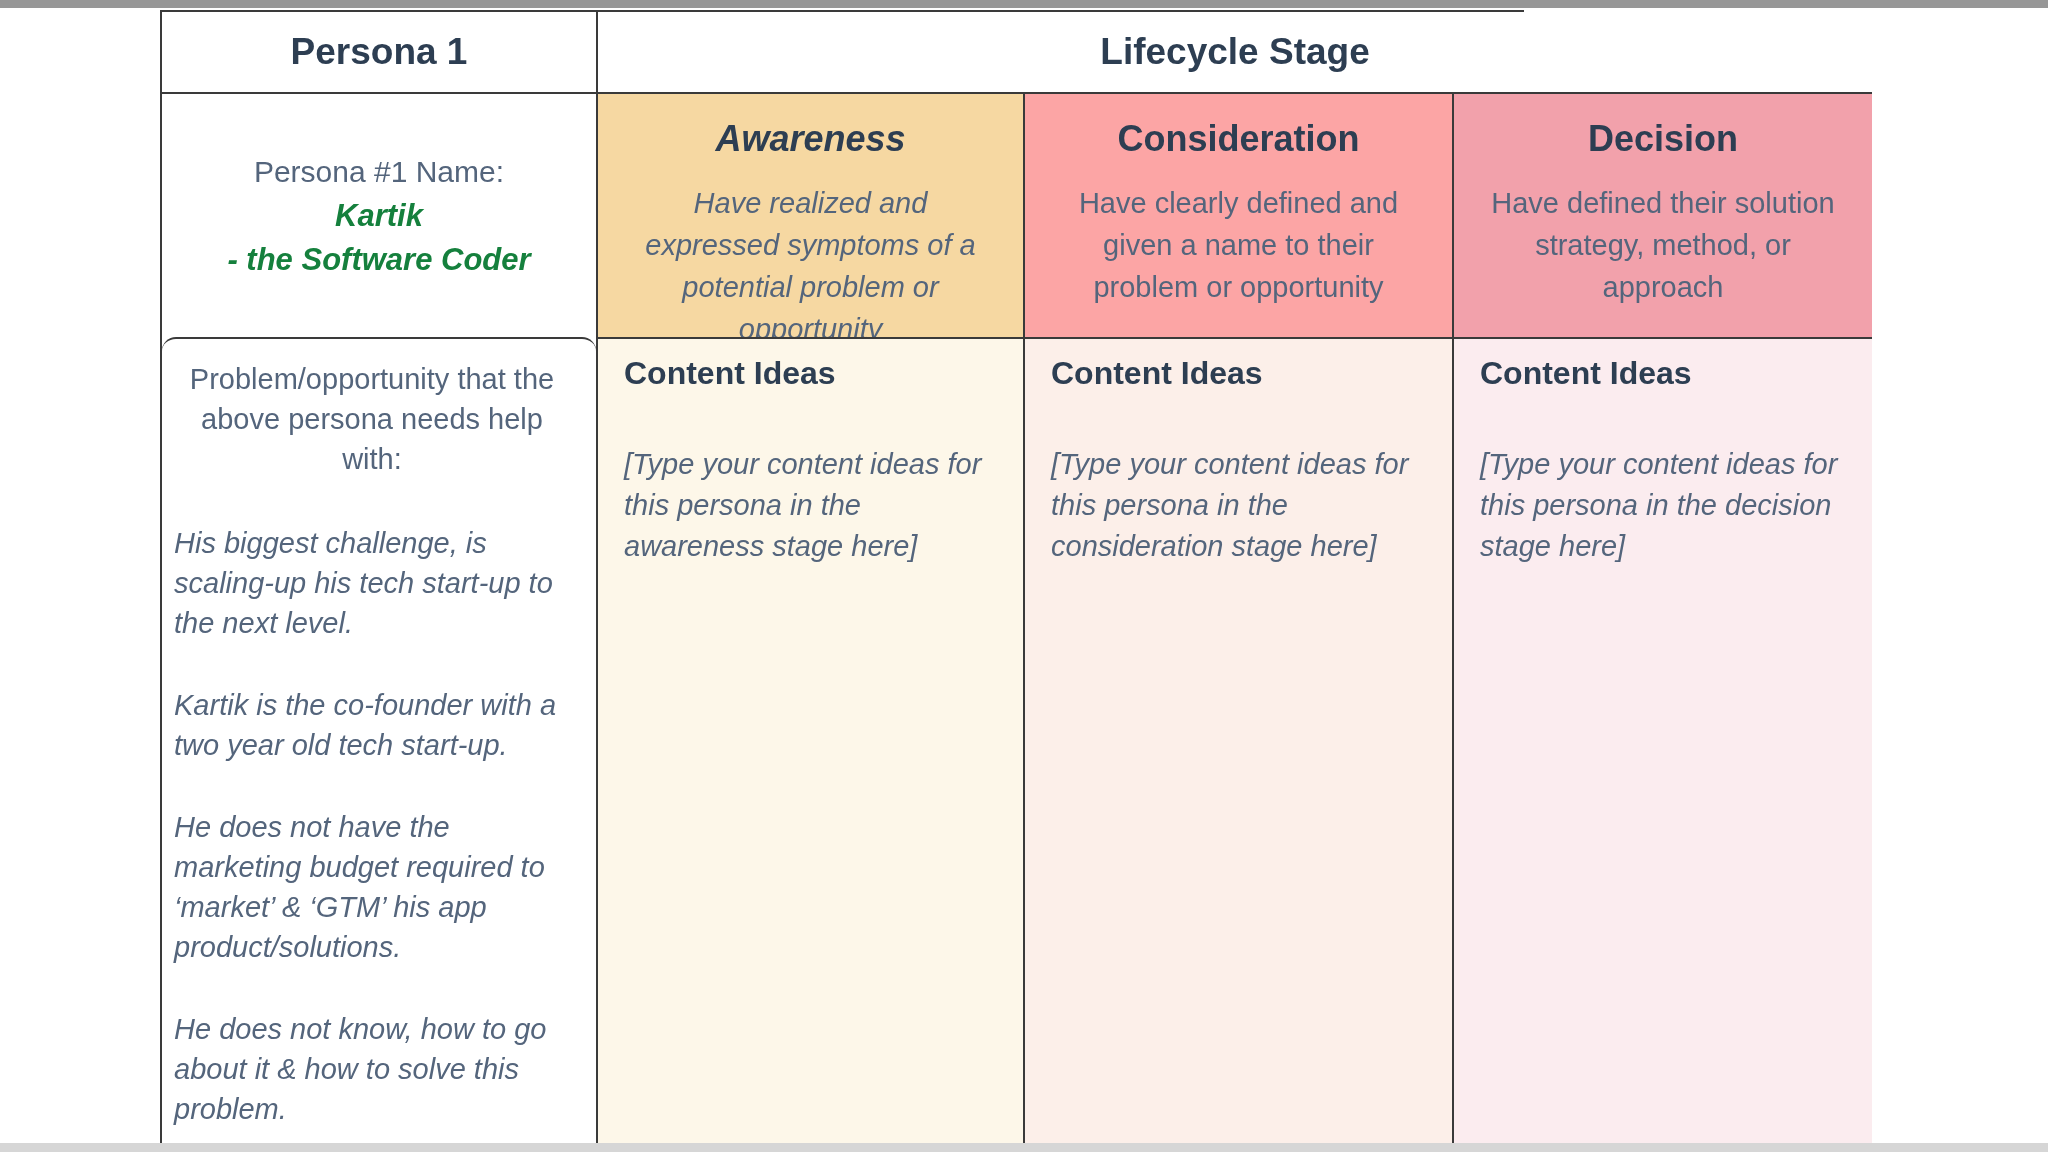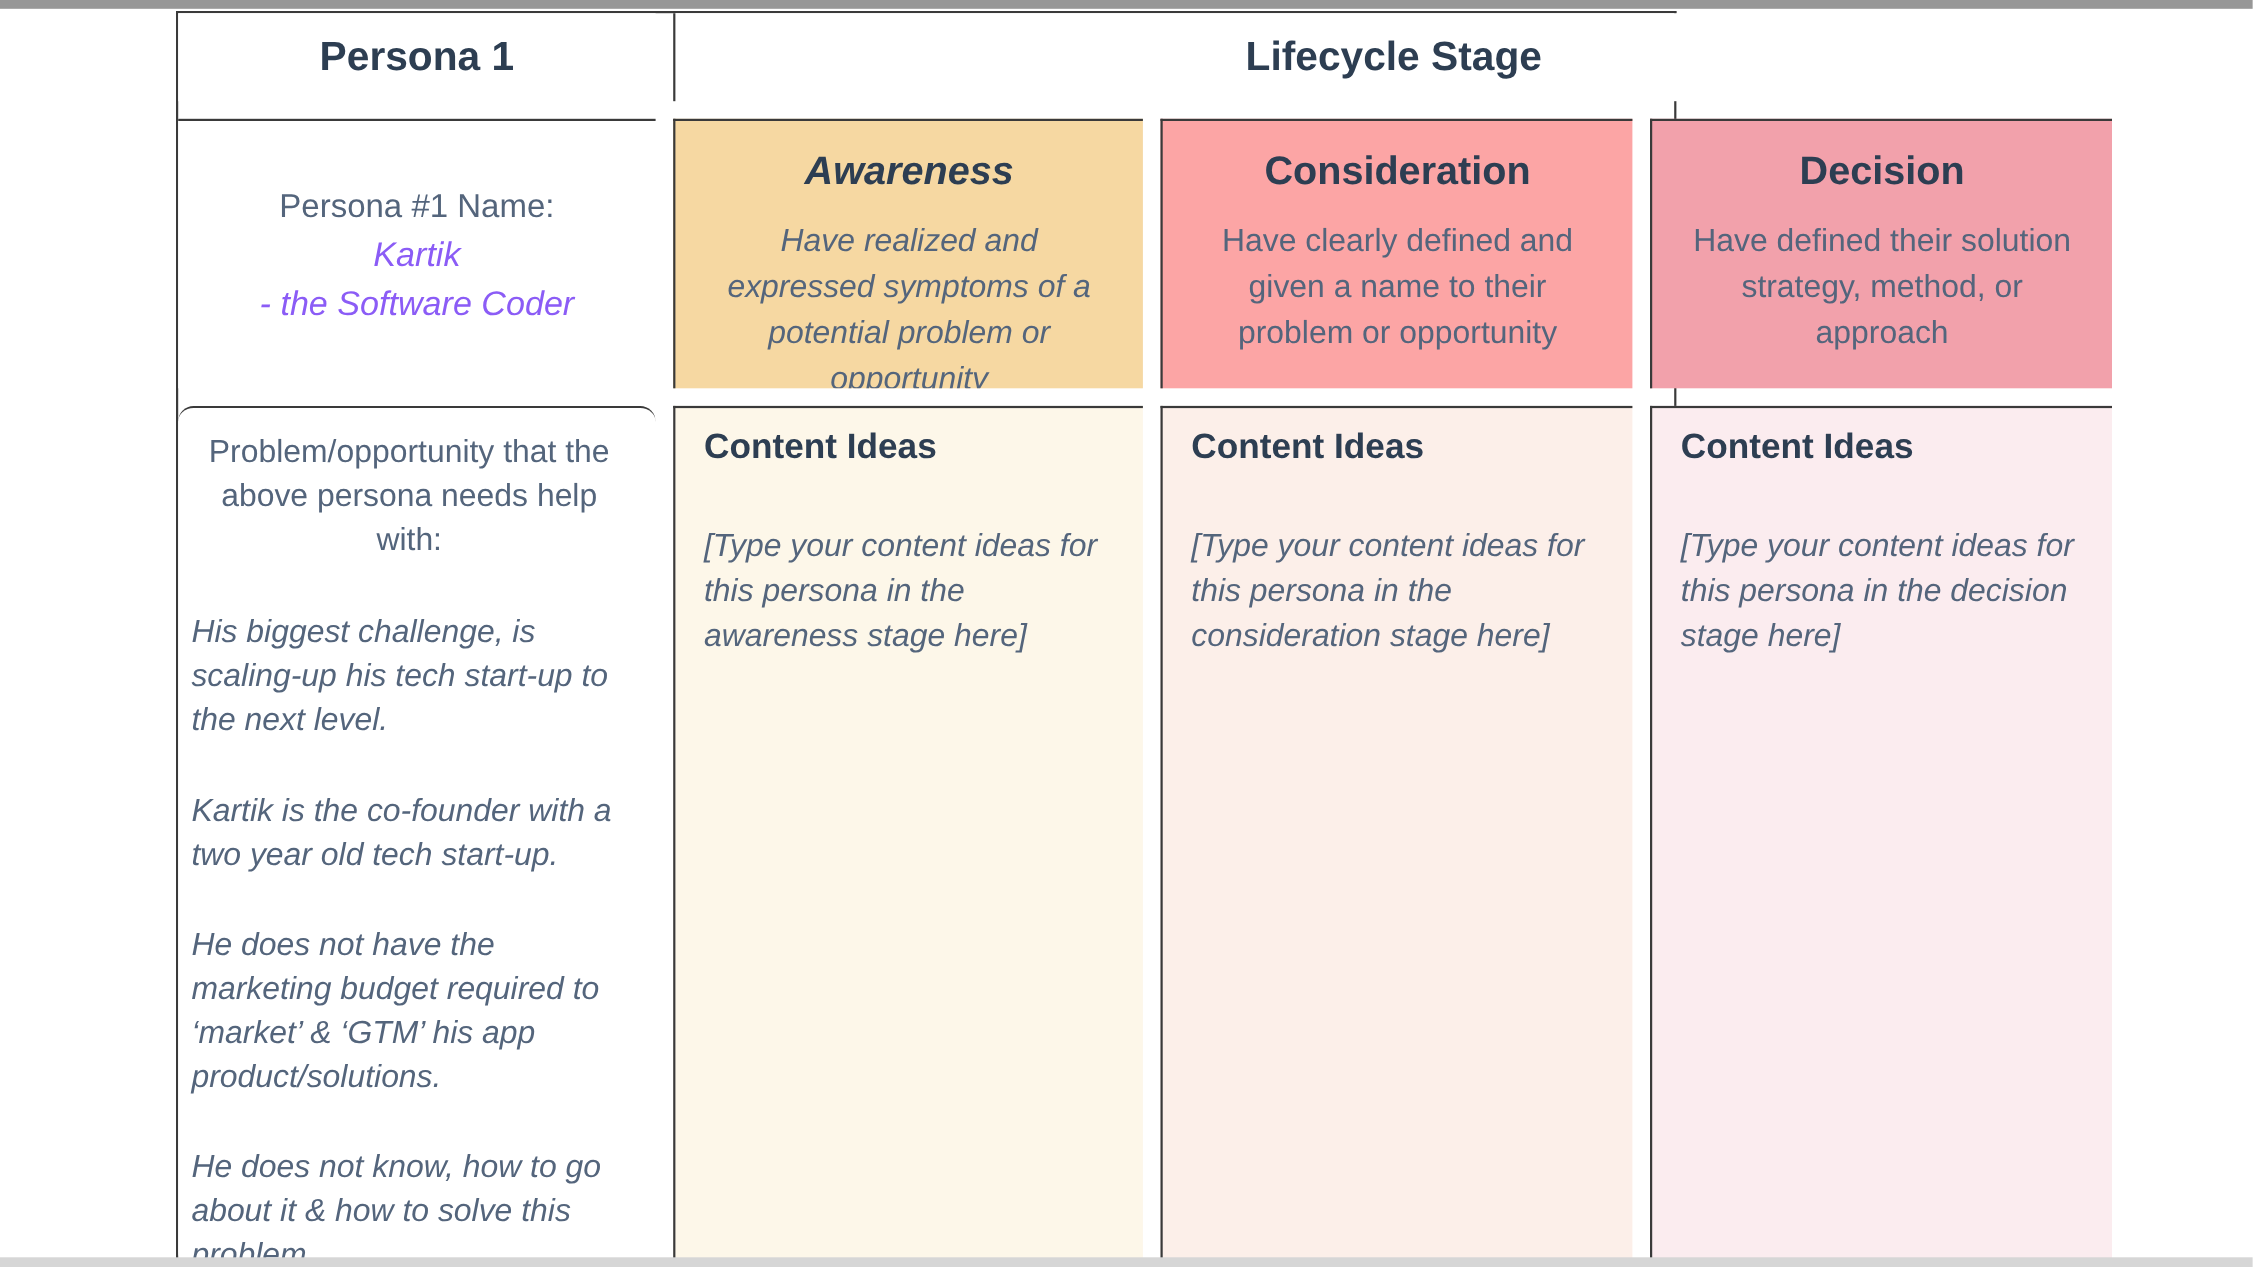--- a/index.html
+++ b/index.html
@@ -21,21 +21,20 @@
   .matrix {
     position: absolute; left: 160px; top: 10px;
     width: 1364px; height: 1142px;
     box-sizing: border-box;
     border: 2px solid #3a3a3a;
     border-bottom: none;
     display: grid;
     grid-template-columns: 434px 427px 429px 420px;
     grid-template-rows: 80px 245px 1fr;
     background: #ffffff;
-    gap: 16px;
   }
   .cell { box-sizing: border-box; overflow: hidden; }
   .bl { border-left: 2px solid #3a3a3a; }
   .bt { border-top: 2px solid #3a3a3a; }
 
   .head-cell {
     display: flex; align-items: center; justify-content: center;
     font-weight: bold; font-size: 37px; color: #2d3e52;
     background: #ffffff;
   }
@@ -44,21 +43,21 @@
   
   .persona-name-cell {
     display: flex; flex-direction: column;
     align-items: center; justify-content: center;
     text-align: center;
     font-size: 30px; line-height: 44px;
     background: #ffffff;
   }
   .persona-name-label { color: #54657c; }
   .persona-name-red {
-    color: #8b5cf6; font-weight: normal; font-style: italic;
+    color: #15803d; font-weight: bold; font-style: italic;
     font-size: 31px;
   }
 
   
   .stage-head {
     text-align: center; padding-top: 24px;
   }
   .stage-title {
     font-weight: bold; font-size: 36px; color: #2d3e52;
     margin-bottom: 22px;

